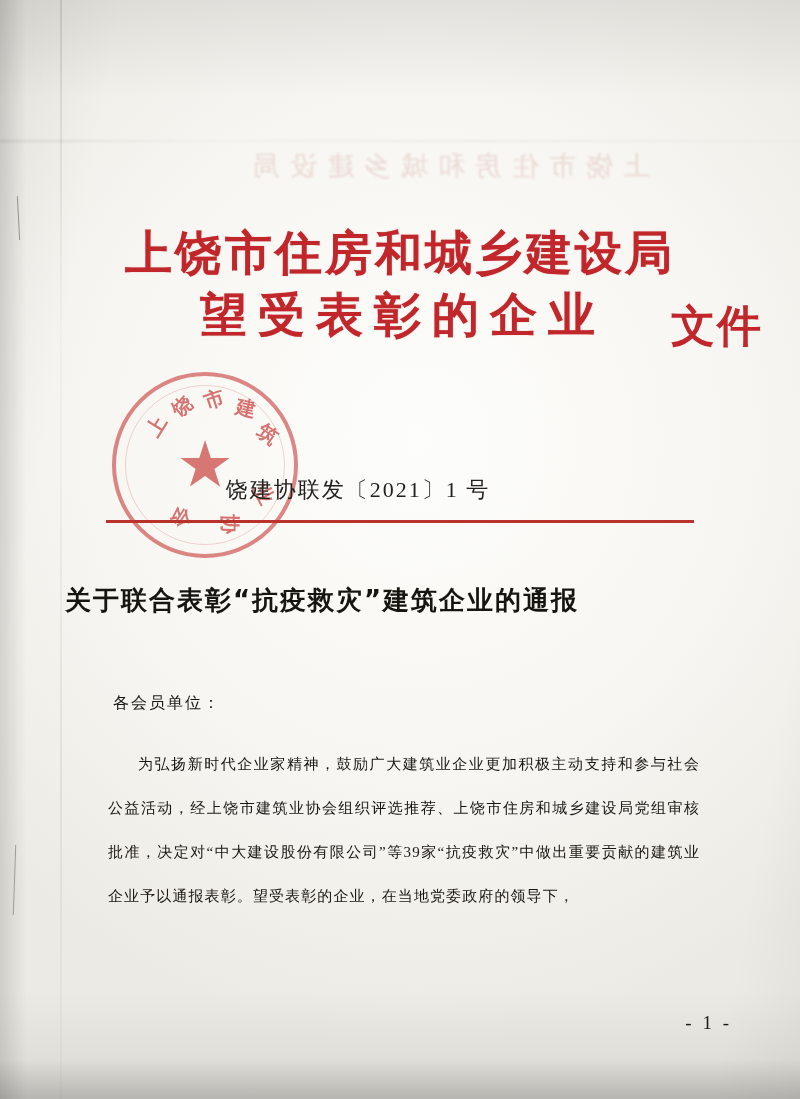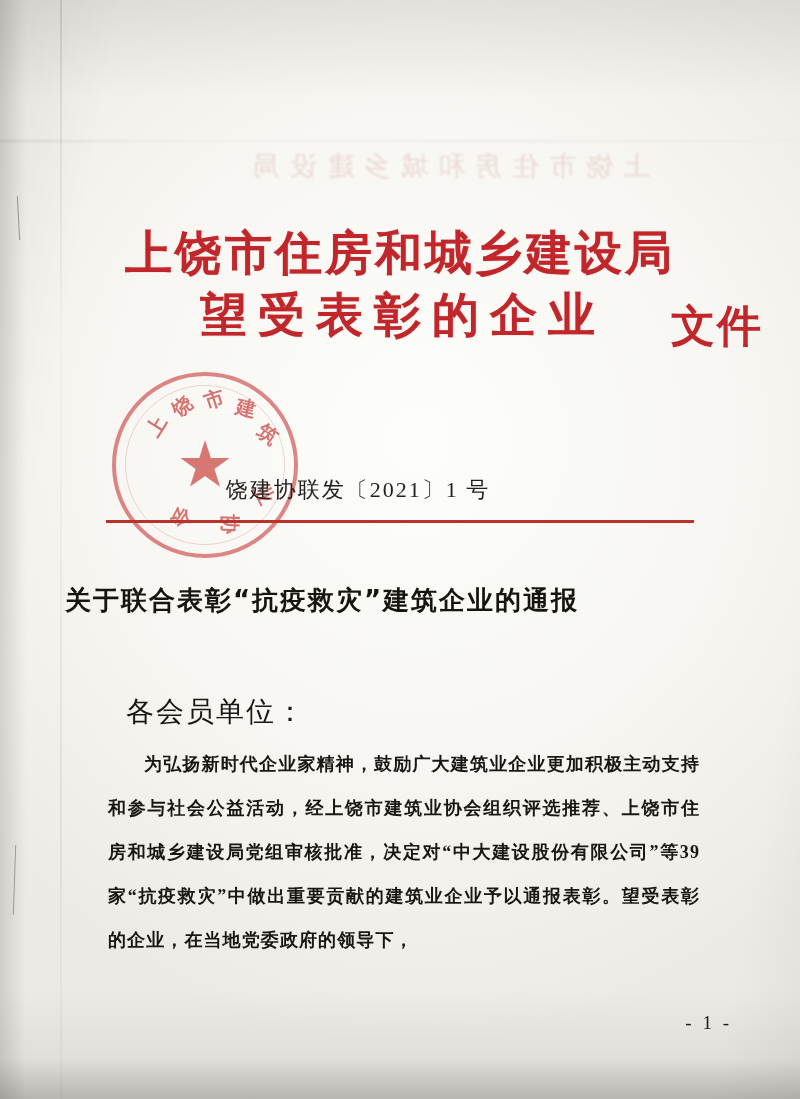--- a/index.html
+++ b/index.html
@@ -199,38 +199,37 @@
     font-family: "DejaVu Sans", "Liberation Sans", sans-serif;
     font-weight: 700;
     font-size: 26px;
     letter-spacing: 2px;
     color: #17150f;
   }
 
   
   .salutation {
     position: absolute;
-    left: 126px;
+    left: 113px;
     top: 693px;
-    font-size: 28px;
+    font-size: 16px;
     letter-spacing: 2px;
     color: #191713;
   }
   .body-text {
     position: absolute;
     left: 108px;
     top: 742px;
     width: 592px;
-    font-size: 18px;
+    font-size: 15px;
     line-height: 44px;
     letter-spacing: 1.1px;
     color: #191713;
     text-align: justify;
     text-justify: inter-ideograph;
-    font-weight: bold;
   }
   .body-text p {
     margin: 0;
     text-indent: 2em;
   }
 
   
   .page-number {
     position: absolute;
     right: 104px;

